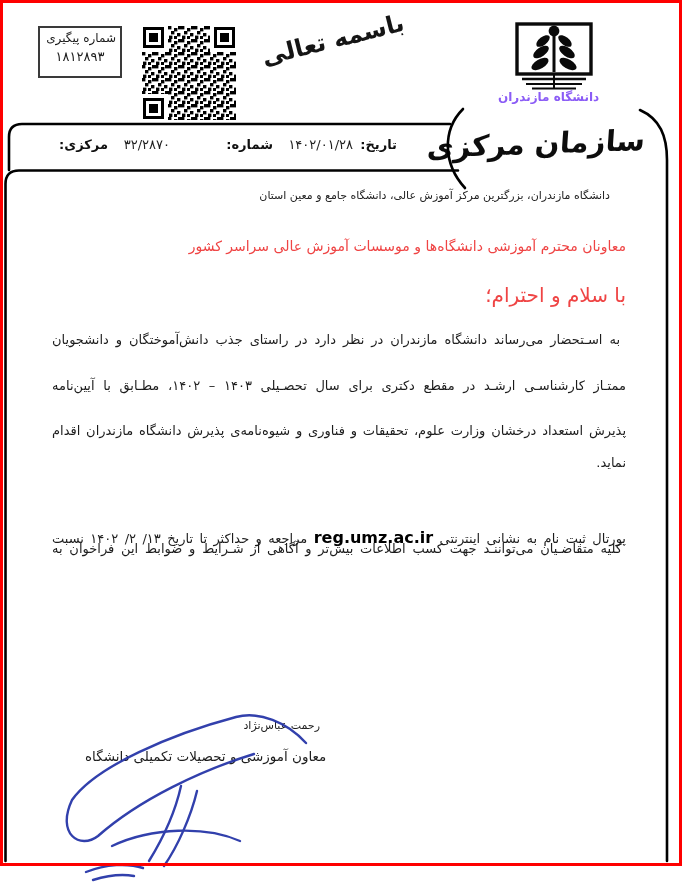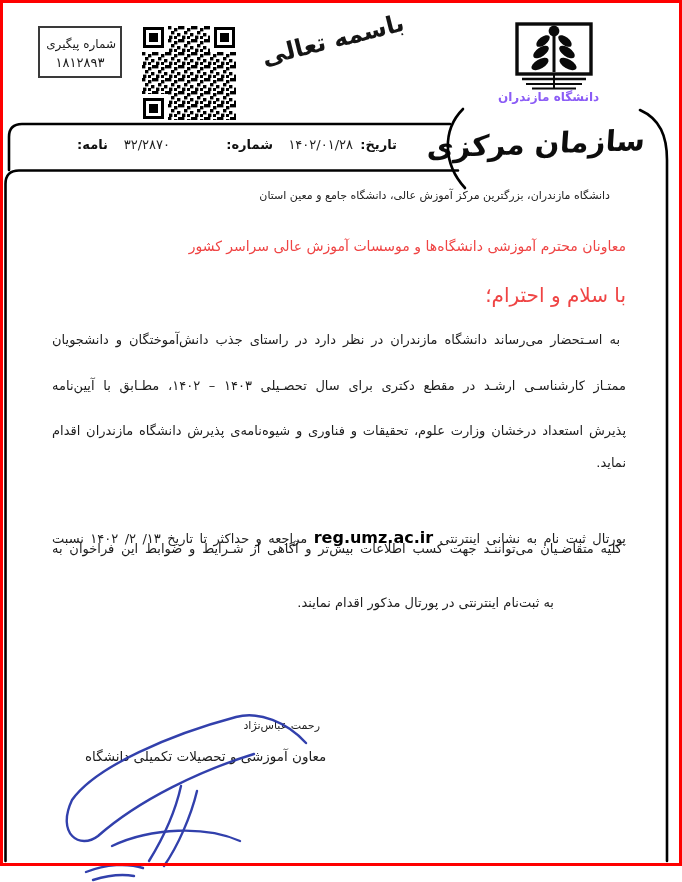--- a/index.html
+++ b/index.html
@@ -21,21 +21,21 @@
   }
   .just{text-align:justify;text-align-last:justify;}
   .rstart{text-align:right;}
   .bold{font-weight:normal;color:#ef4444;}
   
   .meta{position:absolute;top:137px;font-size:13px;direction:rtl;white-space:nowrap;}
   .meta.lbl{font-weight:bold;color:#111;}
   
   #tracking-box{
     position:absolute;left:38px;top:26px;width:84px;height:52px;
-    border:2px solid #3a3a3a;direction:rtl;padding:8px 4px;box-sizing:border-box;
+    border:2px solid #3a3a3a;direction:rtl;padding:2px 4px;box-sizing:border-box;
   }
   #tracking-box .tl{font-size:12px;text-align:right;line-height:16px;}
   #tracking-box .tn{font-size:13px;text-align:center;line-height:22px;letter-spacing:1px;}
   
   #basmala{
     position:absolute;left:258px;top:26px;width:150px;text-align:center;
     font-size:24px;font-weight:bold;direction:rtl;color:#151515;
     transform:rotate(-14deg);transform-origin:center;
   }
   
@@ -144,37 +144,36 @@
     </g>
   </svg>
   <div id="logo-caption">دانشگاه مازندران</div>
 
   <div id="org-title">سازمان مرکزی</div>
 
   <div class="meta lbl" style="right:285px;">تاریخ:</div>
   <div class="meta" style="right:329px;">۱۴۰۲/۰۱/۲۸</div>
   <div class="meta lbl" style="right:409px;">شماره:</div>
   <div class="meta" style="right:512px;margin-left:48px;">۳۲/۲۸۷۰</div>
-  <div class="meta lbl" style="right:574px;">نامه:</div>
+  <div class="meta lbl" style="right:574px;">مرکزی:</div>
 
   <div id="slogan">دانشگاه مازندران، بزرگترین مرکز آموزش عالی، دانشگاه جامع و معین استان</div>
 
   <div id="recipient" class="line rstart bold">معاونان محترم آموزشی دانشگاه‌ها و موسسات آموزش عالی سراسر کشور</div>
   <div id="salutation" class="line rstart bold">با سلام و احترام؛</div>
 
   <div class="line just" style="top:329px;padding-right:6px;">به اسـتحضار می‌رساند دانشگاه مازندران در نظر دارد در راستای جذب دانش‌آموختگان و دانشجویان</div>
   <div class="line just" style="top:375px;">ممتـاز کارشناسـی ارشـد در مقطع دکتری برای سال تحصـیلی ۱۴۰۳ – ۱۴۰۲، مطـابق با آیین‌نامه</div>
   <div class="line just" style="top:420px;">پذیرش استعداد درخشان وزارت علوم، تحقیقات و فناوری و شیوه‌نامه‌ی پذیرش دانشگاه مازندران اقدام</div>
   <div class="line rstart" style="top:452px;">نماید.</div>
 
   <div class="line just" style="top:498px;padding-right:4px;margin-top:40px;">کلیه متقاضـیان می‌تواننـد جهت کسب اطلاعات بیش‌تر و آگاهی از شـرایط و ضوابط این فراخوان به</div>
   <div class="line just" style="top:525px;height:30px;line-height:26px;">
     <span>پورتال ثبت نام به نشانی اینترنتی</span>
     <span class="urltxt">reg.umz.ac.ir</span>
     <span>مراجعه و حداکثر تا تاریخ ۱۳/ ۲/ ۱۴۰۲ نسبت</span>
   </div>
-  <div class="line rstart" style="top:592px;padding-right:72px;">به ثبت‌نام اینترنتی در پورتال مذکور اقدام نمایند.</div>
 
 
   <div id="sig-name">رحمت عباس‌نژاد</div>
   <div id="sig-title">معاون آموزشی و تحصیلات تکمیلی دانشگاه</div>
 
 </div>
 
 </body></html>

